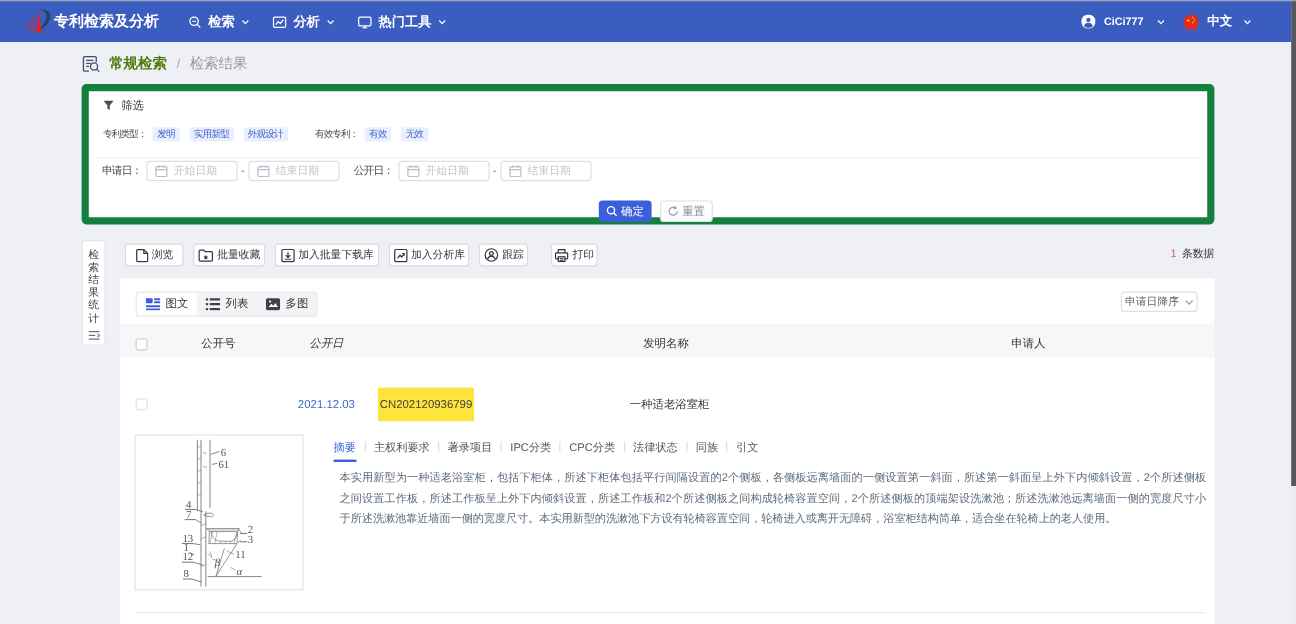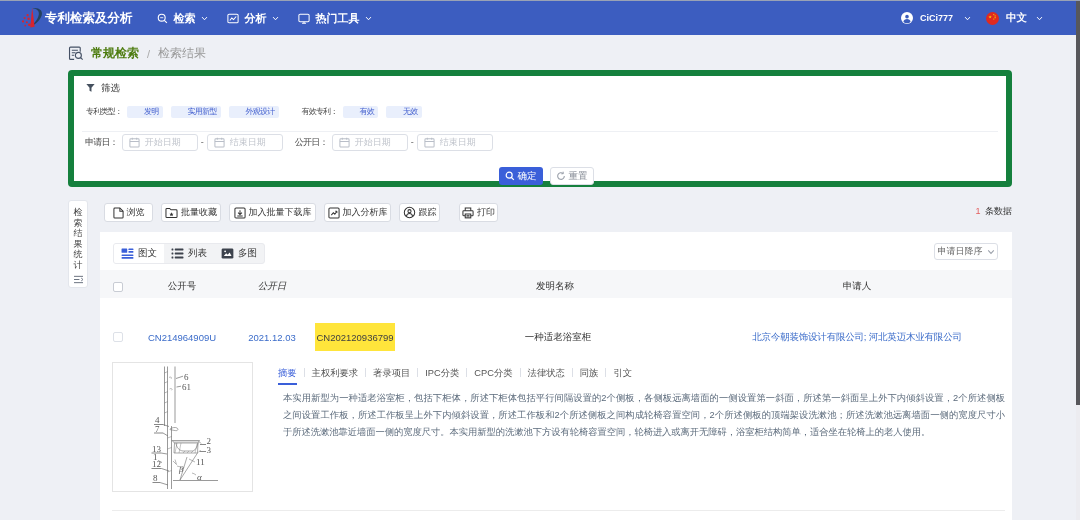--- a/index.html
+++ b/index.html
@@ -14,21 +14,21 @@
 .navitem svg.ic{margin-right:6px;}
 .carat{width:7px;height:7px;margin-left:5px;}
 #nav .right{position:absolute;right:37px;top:0;height:34px;display:flex;align-items:center;color:#fff;font-size:9px;font-weight:bold;}
 #crumb{position:absolute;left:68px;top:45px;display:flex;align-items:center;font-size:12px;}
 #crumb b{color:#4d7c0f;margin-left:7px;}
 #crumb .sep{color:#aaa;margin:0 8px;font-size:11px;}
 #crumb .cur{color:#999;}
 #fcard{position:absolute;left:68px;top:70px;width:944px;height:117px;background:#fff;border-radius:4px;border:6px solid #15803d;}
 #fhead{position:absolute;left:12px;top:6px;height:12px;display:flex;align-items:center;gap:6px;font-size:9.5px;color:#333;}
 #frow1{position:absolute;left:12px;top:23px;height:25px;display:flex;align-items:center;font-size:8px;color:#4a4a4a;}
-.pill{background:#e9effc;color:#4662cf;font-size:8px;letter-spacing:-0.75px;padding:0 4px 0 17px;height:12px;line-height:12px;border-radius:2px;margin-right:8px;display:inline-block;}
+.pill{background:#e9effc;color:#4662cf;font-size:8px;letter-spacing:-0.75px;padding:0 4px 0 4px;height:12px;line-height:12px;border-radius:2px;margin-right:8px;display:inline-block;}
 #fdiv{position:absolute;left:8px;right:8px;top:55px;height:1px;background:#eef0f4;}
 #frow2{position:absolute;left:11px;top:57px;height:18px;display:flex;align-items:center;font-size:9px;color:#4a4a4a;}
 .dinput{width:76px;height:17px;border:1px solid #dcdfe6;border-radius:3px;display:flex;align-items:center;padding:0 6px;gap:5px;color:#c0c4cc;font-size:9px;background:#fff;}
 .dash{margin:0 3px;color:#666;}
 #fbtns{position:absolute;left:0;top:91px;width:944px;display:flex;justify-content:center;gap:7px;}
 .btn-pri{width:44px;height:18px;background:#3a5fd9;border-radius:3px;color:#fff;font-size:9.5px;display:flex;align-items:center;justify-content:center;gap:3px;}
 .btn-def{width:44px;height:18px;background:#fff;border:1px solid #dcdfe6;border-radius:3px;color:#8a8f99;font-size:9.5px;display:flex;align-items:center;justify-content:center;gap:3px;}
 #vtab{position:absolute;left:68px;top:200px;width:20px;height:88px;background:#fff;border:1px solid #e3e6ec;border-radius:3px;display:flex;flex-direction:column;align-items:center;padding-top:6px;}
 #vtab .vt{font-size:9px;color:#444;line-height:10.5px;text-align:center;}
 #tbar{position:absolute;left:104px;top:203px;display:flex;gap:8px;}
@@ -256,33 +256,27 @@
       </span>
     <span style="left:32px;width:100px;">公开号</span>
     <span style="left:122px;width:100px;font-style:italic;">公开日</span>
     <span style="left:305px;width:300px;">发明名称</span>
     <span style="left:607px;width:300px;">申请人</span>
   </div>
   <div id="trow">
     <span style="left:8px;width:20px;">
         <i class="cb" style="border-color:#dde1e8;"></i>
       </span>
-    <span style="left:32px;width:100px;">
-        <a class="lnk">CN214964909U</a>
-      </span>
     <span style="left:122px;width:100px;">
         <a class="lnk">2021.12.03</a>
       </span>
     <span style="left:205px;width:100px;">
         <span class="hl">CN202120936799</span>
       </span>
     <span style="left:308px;width:300px;color:#333;">一种适老浴室柜</span>
-    <span style="left:607px;width:300px;letter-spacing:-0.2px;">
-        <a class="lnk">北京今朝装饰设计有限公司; 河北英迈木业有限公司</a>
-      </span>
   </div>
   <div id="dimg">
       <svg width="139" height="128" viewBox="0 0 139 128" fill="none" stroke="#6e6e6e" stroke-width="0.7" font-family="Liberation Serif,serif" font-size="9">
     <path d="M51.5 3.5 L51.5 63 M54.5 3.5 L54.5 63 M62 3.5 L62 60"></path>
     <path d="M51.5 10 L54.5 8.6 M51.5 20 L54.5 18.6 M51.5 30 L54.5 28.6 M51.5 40 L54.5 38.6 M51.5 50 L54.5 48.6" stroke-width="0.5"></path>
     <path d="M56 14.5 C57.5 13.5 59.5 14.5 58 15.8 M56.5 26 C58 25 60 26 58.5 27.3" stroke-width="0.5"></path>
     <path d="M63 15.5 L70 13.2 M63.5 24 L68 23.2"></path>
     <text x="71" y="17" stroke="none" fill="#555">6</text>
     <text x="69" y="27" stroke="none" fill="#555">61</text>
     <path d="M41 61.5 L50 61.5 M41 70 L50 70" stroke="#555"></path>

